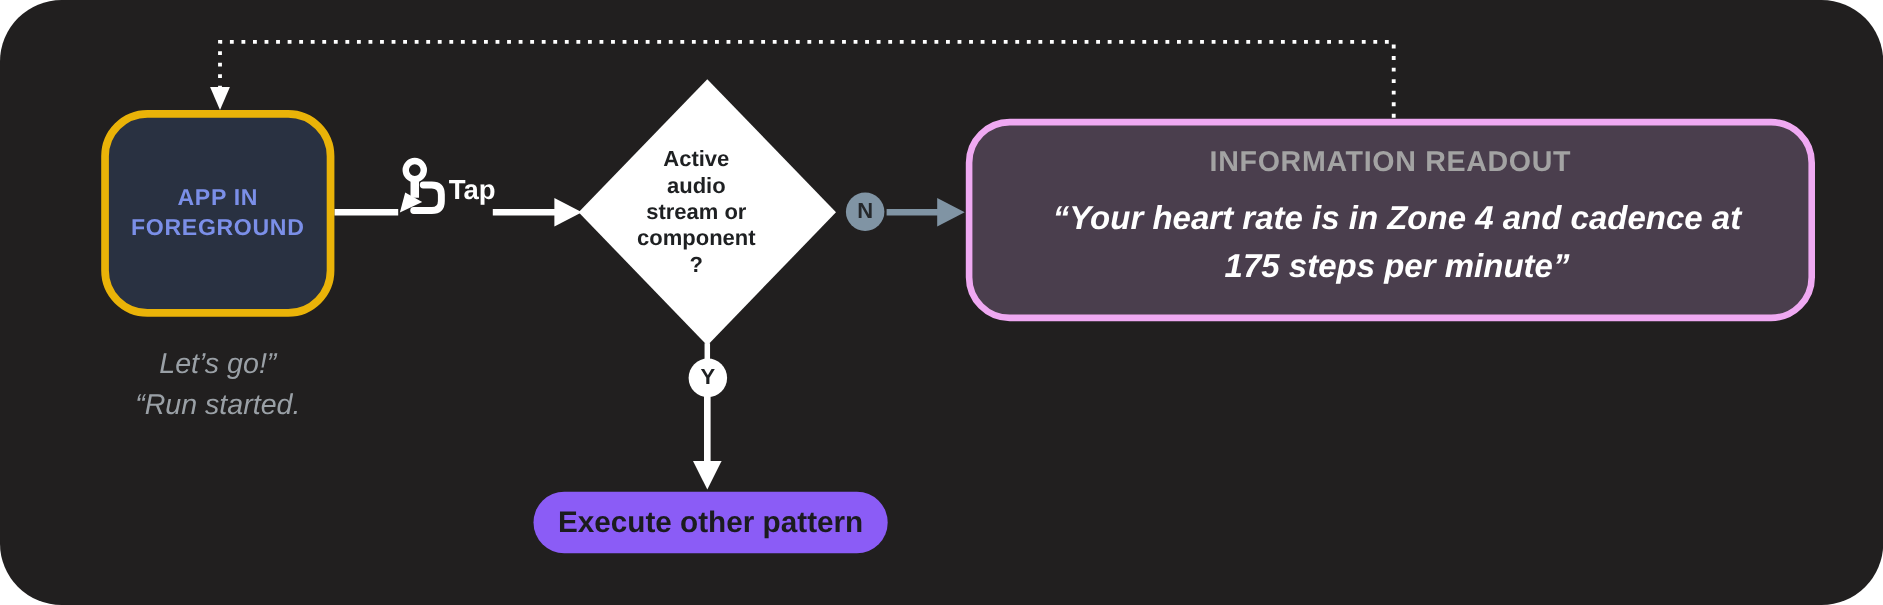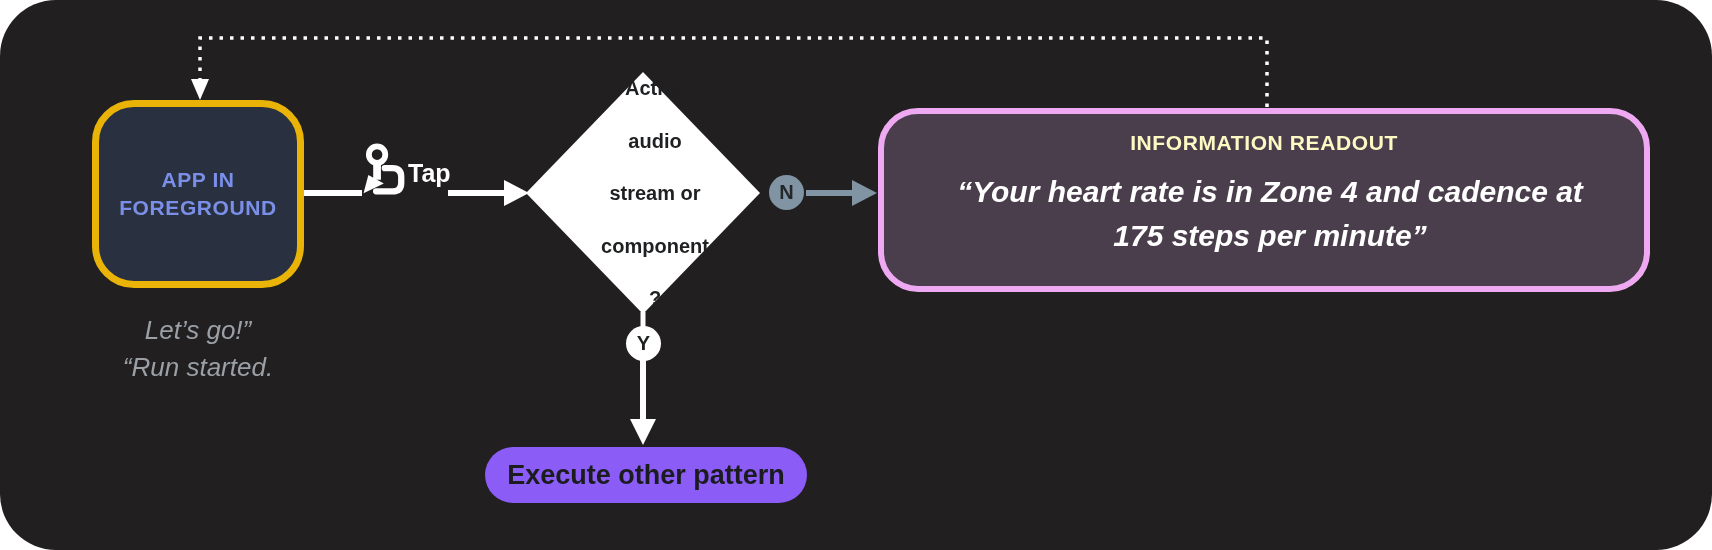--- a/index.html
+++ b/index.html
@@ -62,26 +62,26 @@
     align-items: center;
   }
   .tap-label {
     margin-top: 2px;
     color: #FFFFFF;
     font-weight: bold;
     font-size: 25px;
   }
   .decision-text {
     position: absolute;
-    left: 539px; top: 76px;
+    left: 517px; top: 76px;
     width: 232px; height: 234px;
     display: flex;
     flex-direction: column;
     align-items: center;
-    justify-content: space-between;
+    justify-content: center;
     color: #1E2022;
     font-weight: bold;
     font-size: 20px;
     line-height: 1.2;
     text-align: center;
   }
   .decision-text span { display: block; }
   .badge {
     position: absolute;
     width: 35px; height: 35px;
@@ -99,23 +99,23 @@
     left: 878px; top: 108px;
     width: 772px; height: 184px;
     box-sizing: border-box;
     background: #4A3E4D;
     border: 6px solid #EFA9F2;
     border-radius: 40px;
     text-align: center;
     padding-top: 17px;
   }
   .readout-title {
-    color: #fef9c3;
-    font-weight: bold;
-    font-size: 21px;
+    color: #a3a3a3;
+    font-weight: bold;
+    font-size: 26px;
     letter-spacing: 0.6px;
   }
   .readout-body {
     margin-top: 15px;
     color: #FFFFFF;
     font-weight: bold;
     font-style: italic;
     font-size: 30px;
     line-height: 1.48;
     margin-left: 12px;

